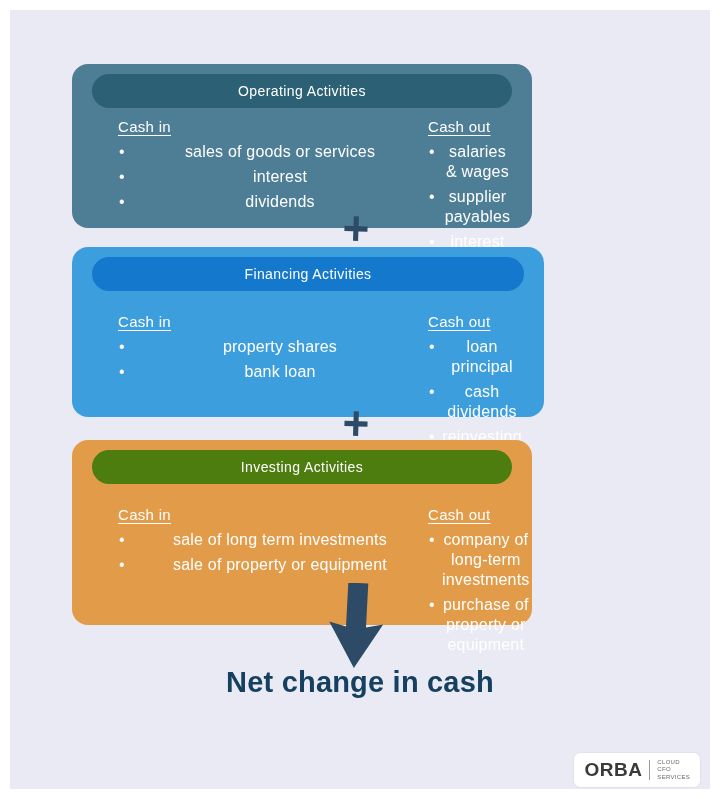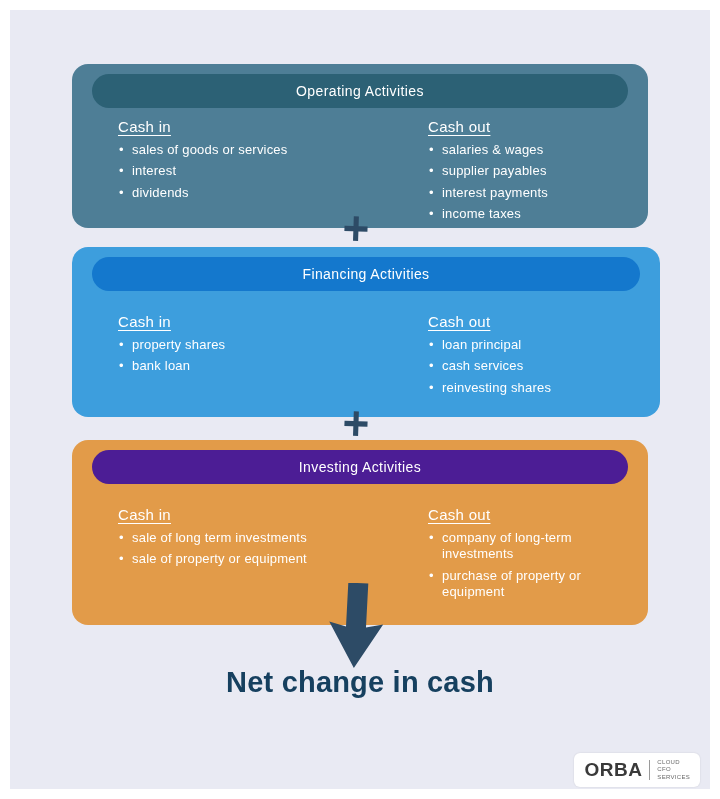--- a/index.html
+++ b/index.html
@@ -2,49 +2,49 @@
 <html><head>
 <meta charset="utf-8">
 <style>
   html,body { margin:0; padding:0; background:#ffffff; }
   .canvas {
     position:relative; width:720px; height:799px; background:#ffffff;
     font-family:"Liberation Sans", sans-serif; overflow:hidden;
   }
   .panel { position:absolute; inset:10px; background:#e9eaf3; }
 
-  .section { position:absolute; left:72px; width:576px; border-radius:16px; }
+  .section { position:absolute; left:72px; width:460px; border-radius:16px; }
   #operating { top:64px;  height:164px; background:#4e7e96; }
   #financing { top:247px; height:170px; background:#3d9edd;padding-left:12px; }
   #investing { top:440px; height:185px; background:#e29b49; }
 
   .pill {
     position:absolute; left:20px; right:20px; top:10px; height:34px;
     border-radius:17px; display:flex; align-items:center; justify-content:center;
     color:#ffffff; font-size:14px; letter-spacing:0.4px;
   }
   #operating .pill { background:#2c6175; }
   #financing .pill { background:#1478cd; }
-  #investing .pill { background:#4c1d95; }
+  #investing .pill { background:#4d7c0f; }
 
   .cols { position:absolute; left:46px; right:22px; display:flex; }
   #operating .cols { top:54px; }
   #financing .cols { top:66px; }
   #investing .cols { top:66px; }
   .col-in  { width:310px; flex:0 0 310px; }
   .col-out { flex:1; }
 
   .cash-label {
     color:#ffffff; font-size:15px; text-decoration:underline;
     text-underline-offset:3px; margin:0 0 7px 0; letter-spacing:0.3px;
   }
   ul.items { list-style:none; margin:0; padding:0; }
   ul.items li {
-    position:relative; color:#ffffff; font-size:13px; line-height:1.25;
-    padding-left:14px; margin-bottom:5px; letter-spacing:0.2px;
+    position:relative; color:#ffffff; font-size:16px; line-height:1.25;
+    padding-left:14px; margin-bottom:5px; letter-spacing:0.2px;text-align:center;
   }
   ul.items li::before { content:"•"; position:absolute; left:1px; top:0; }
 
   .plus {
     position:absolute; left:326px; width:60px; height:48px; z-index:3;
     text-align:center; font-size:46px; font-weight:800; color:#2d4b66;
     line-height:44px; transform:scaleY(1.05) rotate(2deg);
   }
   #plus-1 { top:206px; }
   #plus-2 { top:401px; }
@@ -110,21 +110,21 @@
         <p class="cash-label">Cash in</p>
         <ul class="items">
           <li>property shares</li>
           <li>bank loan</li>
         </ul>
       </div>
       <div class="col-out">
         <p class="cash-label">Cash out</p>
         <ul class="items">
           <li>loan principal</li>
-          <li>cash services</li>
+          <li>cash dividends</li>
           <li>reinvesting shares</li>
         </ul>
       </div>
     </div>
   </div>
 
   <div class="plus" id="plus-2">+</div>
 
   <div class="section" id="investing">
     <div class="pill">

